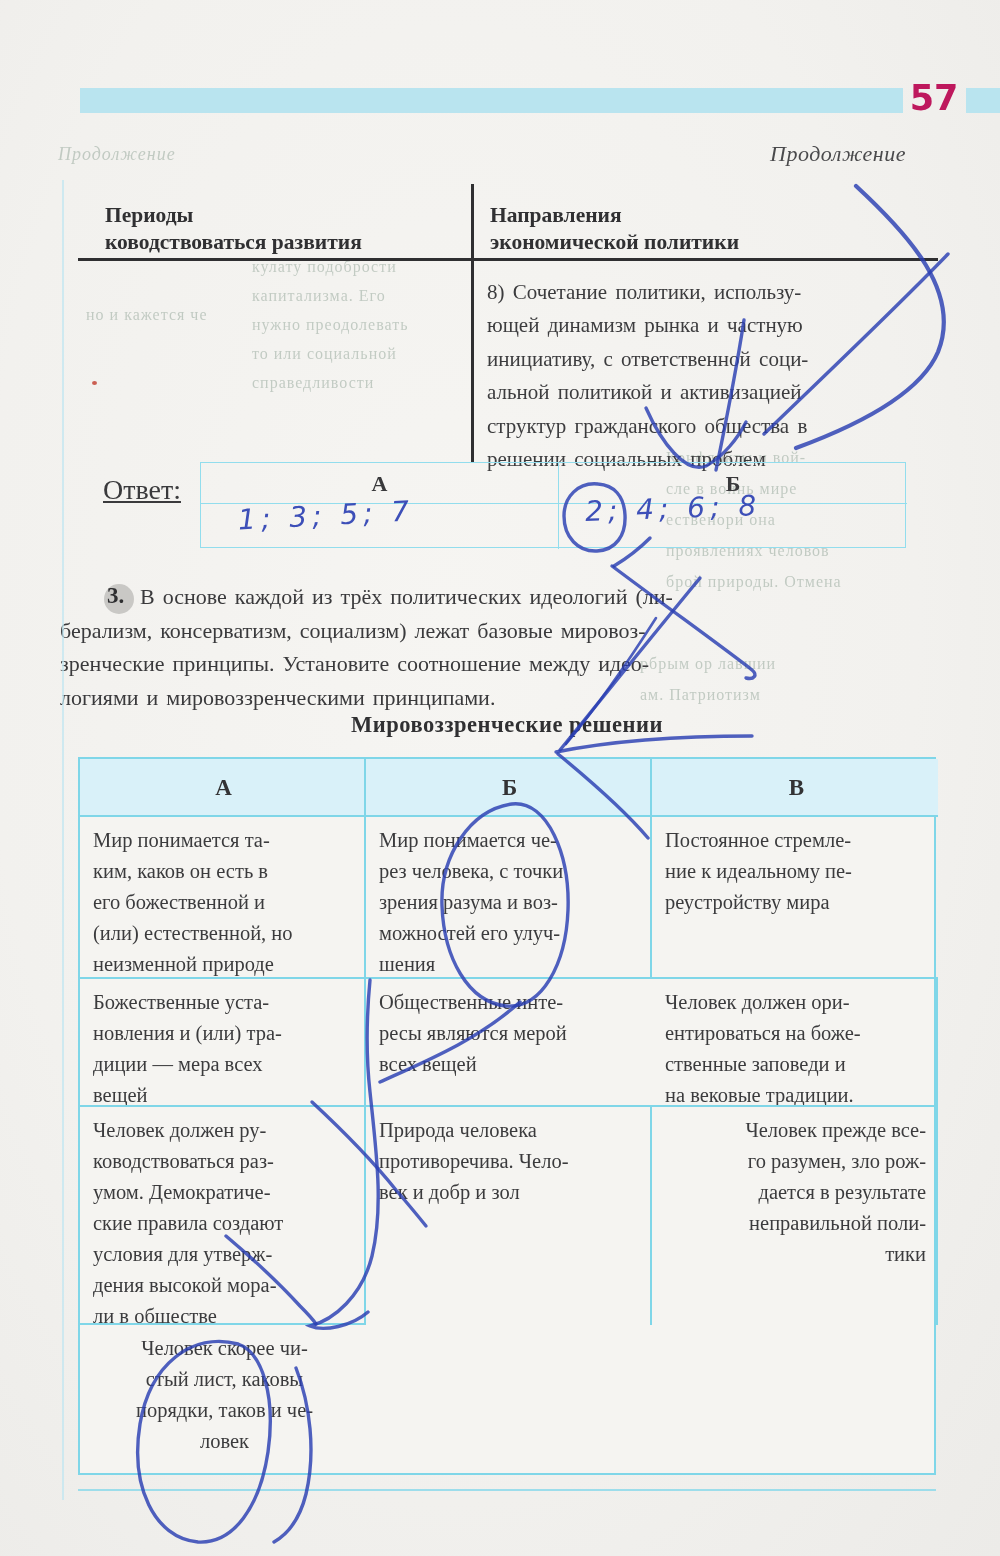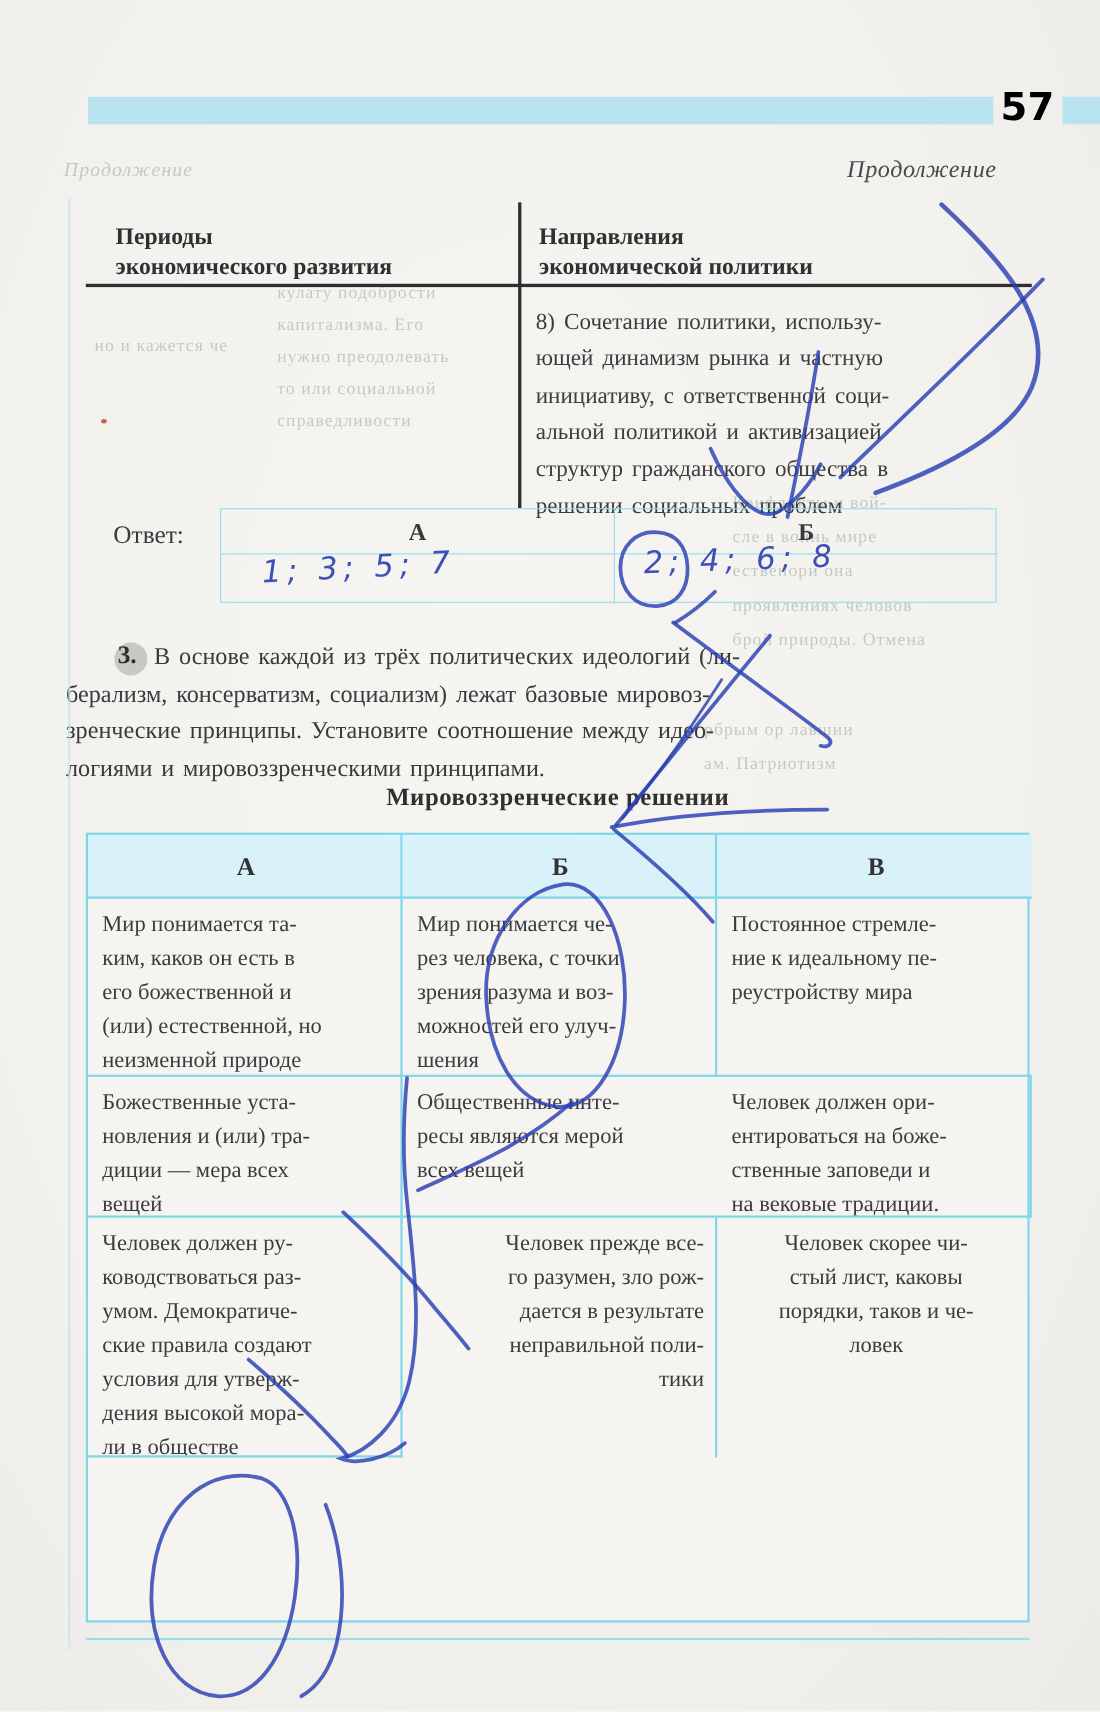--- a/index.html
+++ b/index.html
@@ -8,21 +8,21 @@
     background:
       radial-gradient(ellipse at 45% 40%, #f6f5f2 0%, #f2f1ee 60%, #ecebe8 100%);
     font-family:"Liberation Serif", serif;
     color:#3a3a3c;
   }
   .abs{position:absolute;}
   
   .strip{background:#b9e4ef;height:25px;top:88px;}
   .pagenum{
     top:78px;left:903px;width:62px;text-align:center;
-    font-family:"DejaVu Sans",sans-serif;font-weight:bold;font-size:35px;color:#000000;
+    font-family:"DejaVu Sans",sans-serif;font-weight:bold;font-size:35px;color:#be185d;
   }
   .continuation{
     top:141px;left:650px;width:256px;text-align:right;
     font-style:italic;font-size:22px;color:#4a4a4c;letter-spacing:.5px;
   }
   
   .econ-head{font-weight:bold;font-size:21.5px;line-height:27px;white-space:pre-line;color:#303032;}
   .rule-h{background:#2f2f31;height:2.5px;}
   .rule-v{background:#2f2f31;width:2.5px;}
   .item8{
@@ -31,21 +31,21 @@
   }
   
   .ans-grid{
     left:200px;top:462px;width:706px;height:86px;box-sizing:border-box;
     display:grid;grid-template-columns:358px 348px;grid-template-rows:41px 45px;
     border:1.6px solid #92dded;
   }
   .ans-cell{box-sizing:border-box;border-right:1.6px solid #92dded;border-bottom:1.6px solid #92dded;}
   .ans-cell:nth-child(2n){border-right:none;}
   .ans-head{font-weight:bold;font-size:22px;text-align:center;padding-top:8px;color:#39393b;}
-  .ans-label{left:103px;top:474px;font-size:23px;color:#3a3a3c;}
+  .ans-label{left:103px;top:474px;font-size:28px;color:#3a3a3c;text-decoration:underline;}
   .hand{
     font-family:"DejaVu Sans",sans-serif;font-style:italic;color:#2a3eb2;
     font-size:28px;letter-spacing:5px;opacity:.9;
   }
   .hand-a{left:238px;top:499px;transform:rotate(-3deg);}
   .hand-b{left:585px;top:492px;transform:rotate(-2deg);}
   
   .badge{left:104px;top:584px;width:30px;height:30px;border-radius:50%;background:#c9c8c5;}
   .tasknum{left:107px;top:583px;font-weight:bold;font-size:23px;color:#2e2e30;}
   .task-text{
@@ -117,21 +117,21 @@
 <span class="bleed" style="left:88px;top:1396px;">ный ответ.</span>
 <span class="bleed" style="left:226px;top:1422px;width:720px;">Третья волна демократизации связана с новыми вызо</span>
 <span class="bleed" style="left:120px;top:1446px;width:800px;">вами времени и переходом к постиндустриальному обществу</span>
 
 <div class="abs strip" style="left:80px;width:823px;"></div>
 <div class="abs strip" style="left:966px;width:34px;"></div>
 <div class="abs pagenum">57</div>
 <div class="abs continuation">Продолжение</div>
 
 <div class="abs econ-head" style="left:105px;top:202px;">Периоды
-экономического развития</div>
+ководствоваться развития</div>
 <div class="abs econ-head" style="left:490px;top:202px;">Направления
 экономической политики</div>
 <div class="abs rule-h" style="left:78px;top:258px;width:860px;"></div>
 <div class="abs rule-v" style="left:471px;top:184px;height:278px;"></div>
 <div class="abs item8">8) Сочетание политики, использу-
 ющей динамизм рынка и частную
 инициативу, с ответственной соци-
 альной политикой и активизацией
 структур гражданского общества в
 решении социальных проблем</div>
@@ -189,20 +189,23 @@
 пы рождаются самой
 жизнью</div>
   <div class="pcell">Человек должен ру-
 ководствоваться раз-
 умом. Демократиче-
 ские правила создают
 условия для утверж-
 дения высокой мора-
 ли в обществе</div>
 
+  <div class="pcell" style="border-bottom:none;">Природа человека
+противоречива. Чело-
+век и добр и зол</div>
   <div class="pcell" style="border-bottom:none;text-align:right;">Человек прежде все-
 го разумен, зло рож-
 дается в результате
 неправильной поли-
 тики</div>
   <div class="pcell last" style="border-bottom:none;text-align:center;">Человек скорее чи-
 стый лист, каковы
 порядки, таков и че-
 ловек</div>
 </div>

